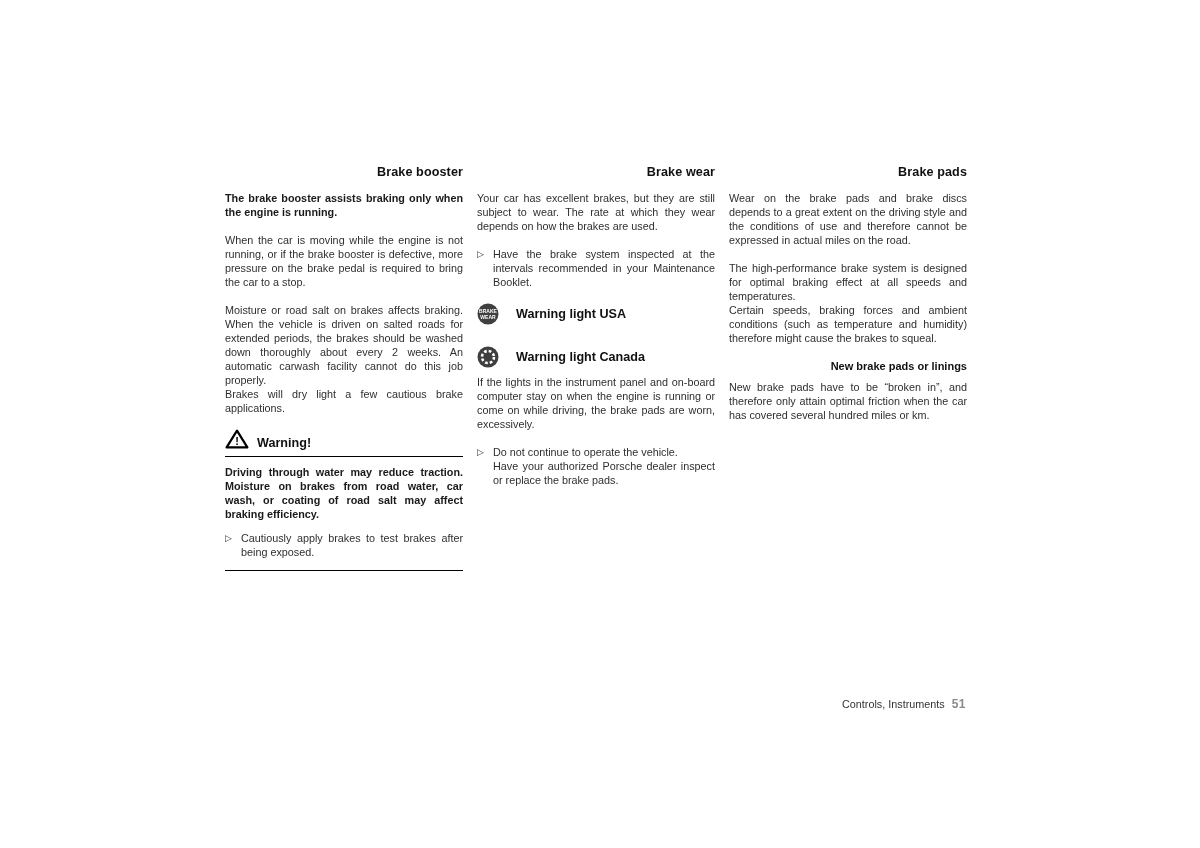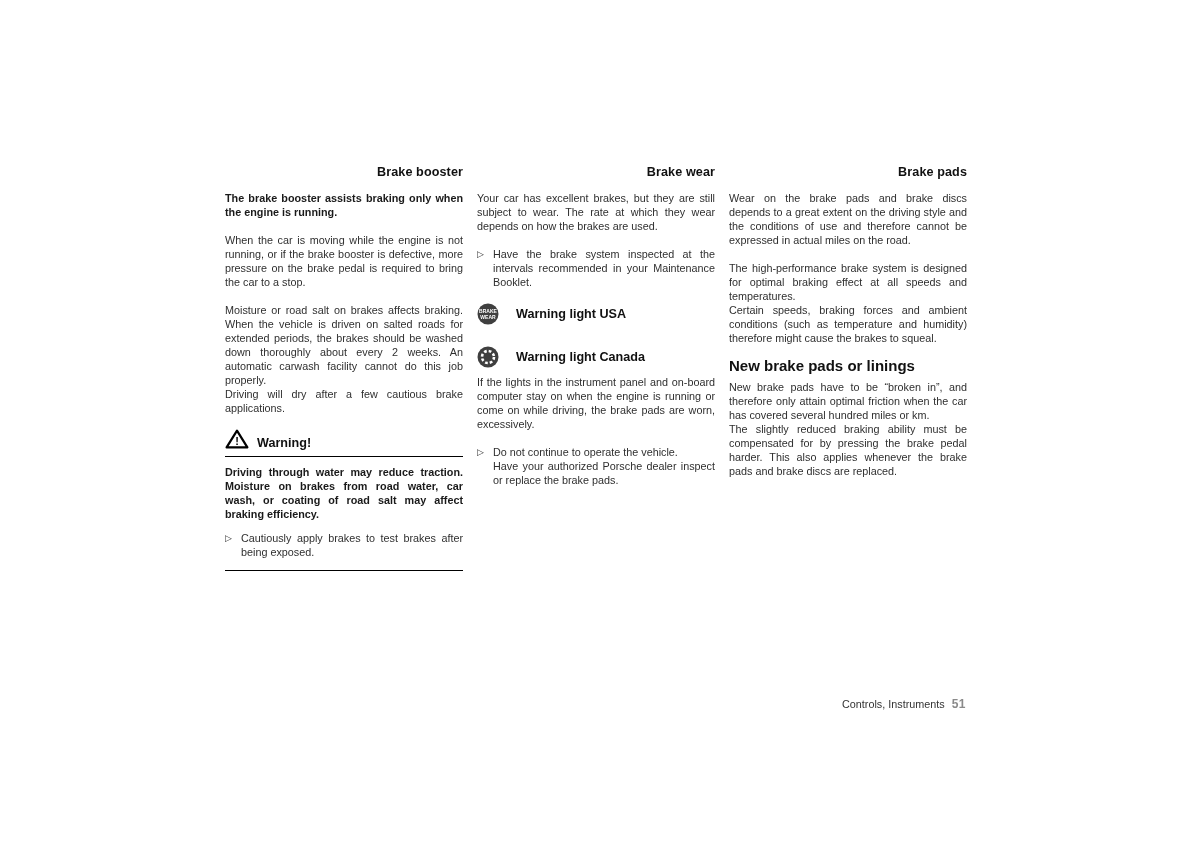--- a/index.html
+++ b/index.html
@@ -13,22 +13,22 @@
     font-size:10.8px;line-height:14px;color:#2f2f2f;text-align:justify;
   }
   .col-1{left:225px;}
   .col-2{left:477px;}
   .col-3{left:729px;}
   h3{
     font-size:12.6px;line-height:14px;margin:0 0 12px 0;color:#111;
     font-weight:bold;text-align:right;letter-spacing:.1px;
   }
   h4{
-    font-size:15px;line-height:14px;margin:13px 0 7px 0;color:#111;
-    font-weight:bold;text-align:left;
+    font-size:11px;line-height:14px;margin:13px 0 7px 0;color:#111;
+    font-weight:bold;text-align:right;
   }
   p{margin:0 0 14px 0;}
   p.joined{margin:0;}
   .lead{font-weight:bold;color:#1a1a1a;}
   .bullet{display:flex;margin:0 0 14px 0;}
   .bullet .marker{flex:none;width:16px;font-size:9px;line-height:14px;color:#2f2f2f;text-align:left;}
   .bullet .btext{flex:1;text-align:justify;}
   
   .warnbox{margin-top:12px;}
   .warnhead{display:flex;align-items:flex-end;gap:8px;padding-bottom:4px;border-bottom:1.5px solid #000;}
@@ -48,21 +48,21 @@
   .footer .num{font-size:12px;font-weight:bold;color:#8a8a8a;letter-spacing:.5px;}
 </style>
 </head>
 <body>
 
 <div class="col col-1">
   <h3>Brake booster</h3>
   <p class="lead">The brake booster assists braking only when the engine is running.</p>
   <p>When the car is moving while the engine is not running, or if the brake booster is defective, more pressure on the brake pedal is required to bring the car to a stop.</p>
   <p class="joined">Moisture or road salt on brakes affects braking. When the vehicle is driven on salted roads for extended periods, the brakes should be washed down thoroughly about every 2 weeks. An automatic carwash facility cannot do this job properly.</p>
-  <p>Driving will dry after a few cautious brake applications.</p>
+  <p>Brakes will dry light a few cautious brake applications.</p>
 
   <div class="warnbox">
     <div class="warnhead">
       <span>
         <svg width="24" height="20" viewBox="0 0 24 20">
           <path d="M12 1.6 L22.4 18.4 L1.6 18.4 Z" fill="#ffffff" stroke="#000000" stroke-width="2.2" stroke-linejoin="round"></path>
           <text x="12" y="16" text-anchor="middle" font-family="Liberation Sans, sans-serif" font-size="11" font-weight="bold" fill="#000">!</text>
         </svg>
       </span>
       <span class="wtitle">Warning!</span>
@@ -113,19 +113,18 @@
   </div>
 </div>
 
 <div class="col col-3">
   <h3>Brake pads</h3>
   <p>Wear on the brake pads and brake discs depends to a great extent on the driving style and the conditions of use and therefore cannot be expressed in actual miles on the road.</p>
   <p class="joined">The high-performance brake system is designed for optimal braking effect at all speeds and temperatures.</p>
   <p>Certain speeds, braking forces and ambient conditions (such as temperature and humidity) therefore might cause the brakes to squeal.</p>
   <h4>New brake pads or linings</h4>
   <p class="joined">New brake pads have to be “broken in”, and therefore only attain optimal friction when the car has covered several hundred miles or km.</p>
-  <p>The slightly reduced braking ability must be compensated for by pressing the brake pedal harder. This also applies whenever the brake pads and brake discs are replaced.</p>
 </div>
 
 <div class="footer">
   <span class="sec">Controls, Instruments</span>
   <span class="num">51</span>
 </div>
 
 </body></html>

